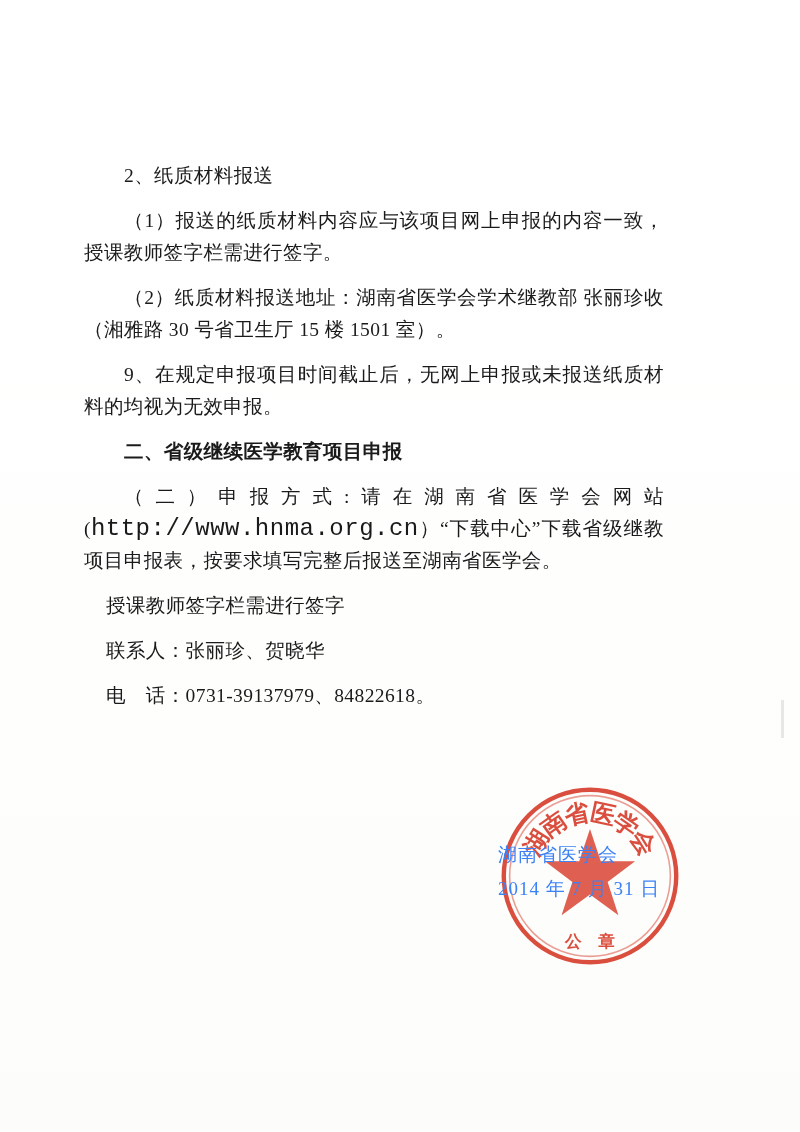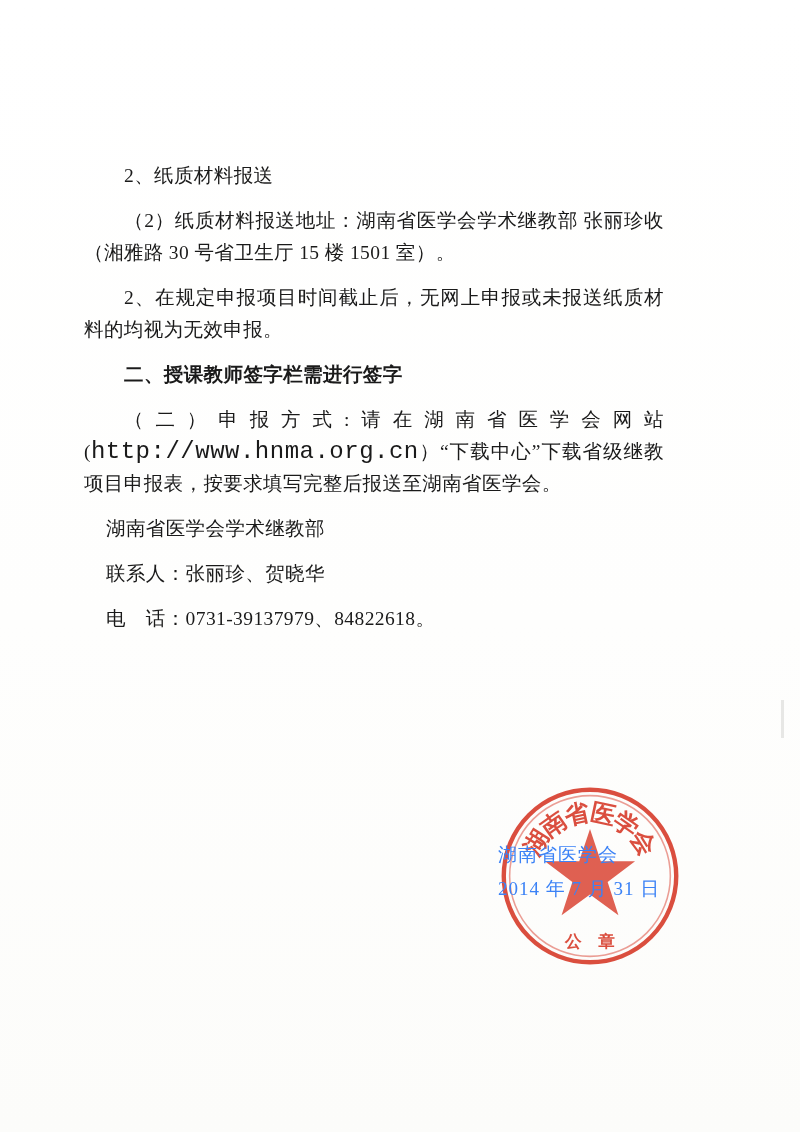--- a/index.html
+++ b/index.html
@@ -101,32 +101,33 @@
 <body>
 
 <div class="page">
 
   <div class="edge-mark"></div>
 
   <div class="content">
 
     <p class="line indent">2、纸质材料报送</p>
 
+    <p class="line indent">（1）报送的纸质材料内容应与该项目网上申报的内容一致，授课教师签字栏需进行签字。</p>
 
     <p class="line indent">（2）纸质材料报送地址：湖南省医学会学术继教部 张丽珍收（湘雅路 30 号省卫生厅 15 楼 1501 室）。</p>
 
-    <p class="line indent">2、在规定申报项目时间截止后，无网上申报或未报送纸质材料的均视为无效申报。</p>
+    <p class="line indent">9、在规定申报项目时间截止后，无网上申报或未报送纸质材料的均视为无效申报。</p>
 
-    <p class="line heading">二、授课教师签字栏需进行签字</p>
+    <p class="line heading">二、省级继续医学教育项目申报</p>
 
 
     <p class="line indent"><span>（二）申报方式:请在湖南省医学会网站(</span><span class="mono">http://www.hnma.org.cn</span><span>）“下载中心”下载省级继教项目申报表，按要求填写完整后报送至湖南省医学会。</span></p>
 
 
-    <p class="line indent-sm tight">湖南省医学会学术继教部</p>
+    <p class="line indent-sm tight">授课教师签字栏需进行签字</p>
 
     <p class="line indent-sm tight"><span>联系人：</span><span>张丽珍、贺晓华</span></p>
 
     <p class="line indent-sm tight"><span>电　话：</span><span>0731-39137979、84822618。</span></p>
 
   </div>
 
   <svg class="stamp" viewBox="0 0 200 200">
     <g fill="none" stroke="#d8402f" stroke-width="4.5">
       <circle cx="100" cy="100" r="88"></circle>

